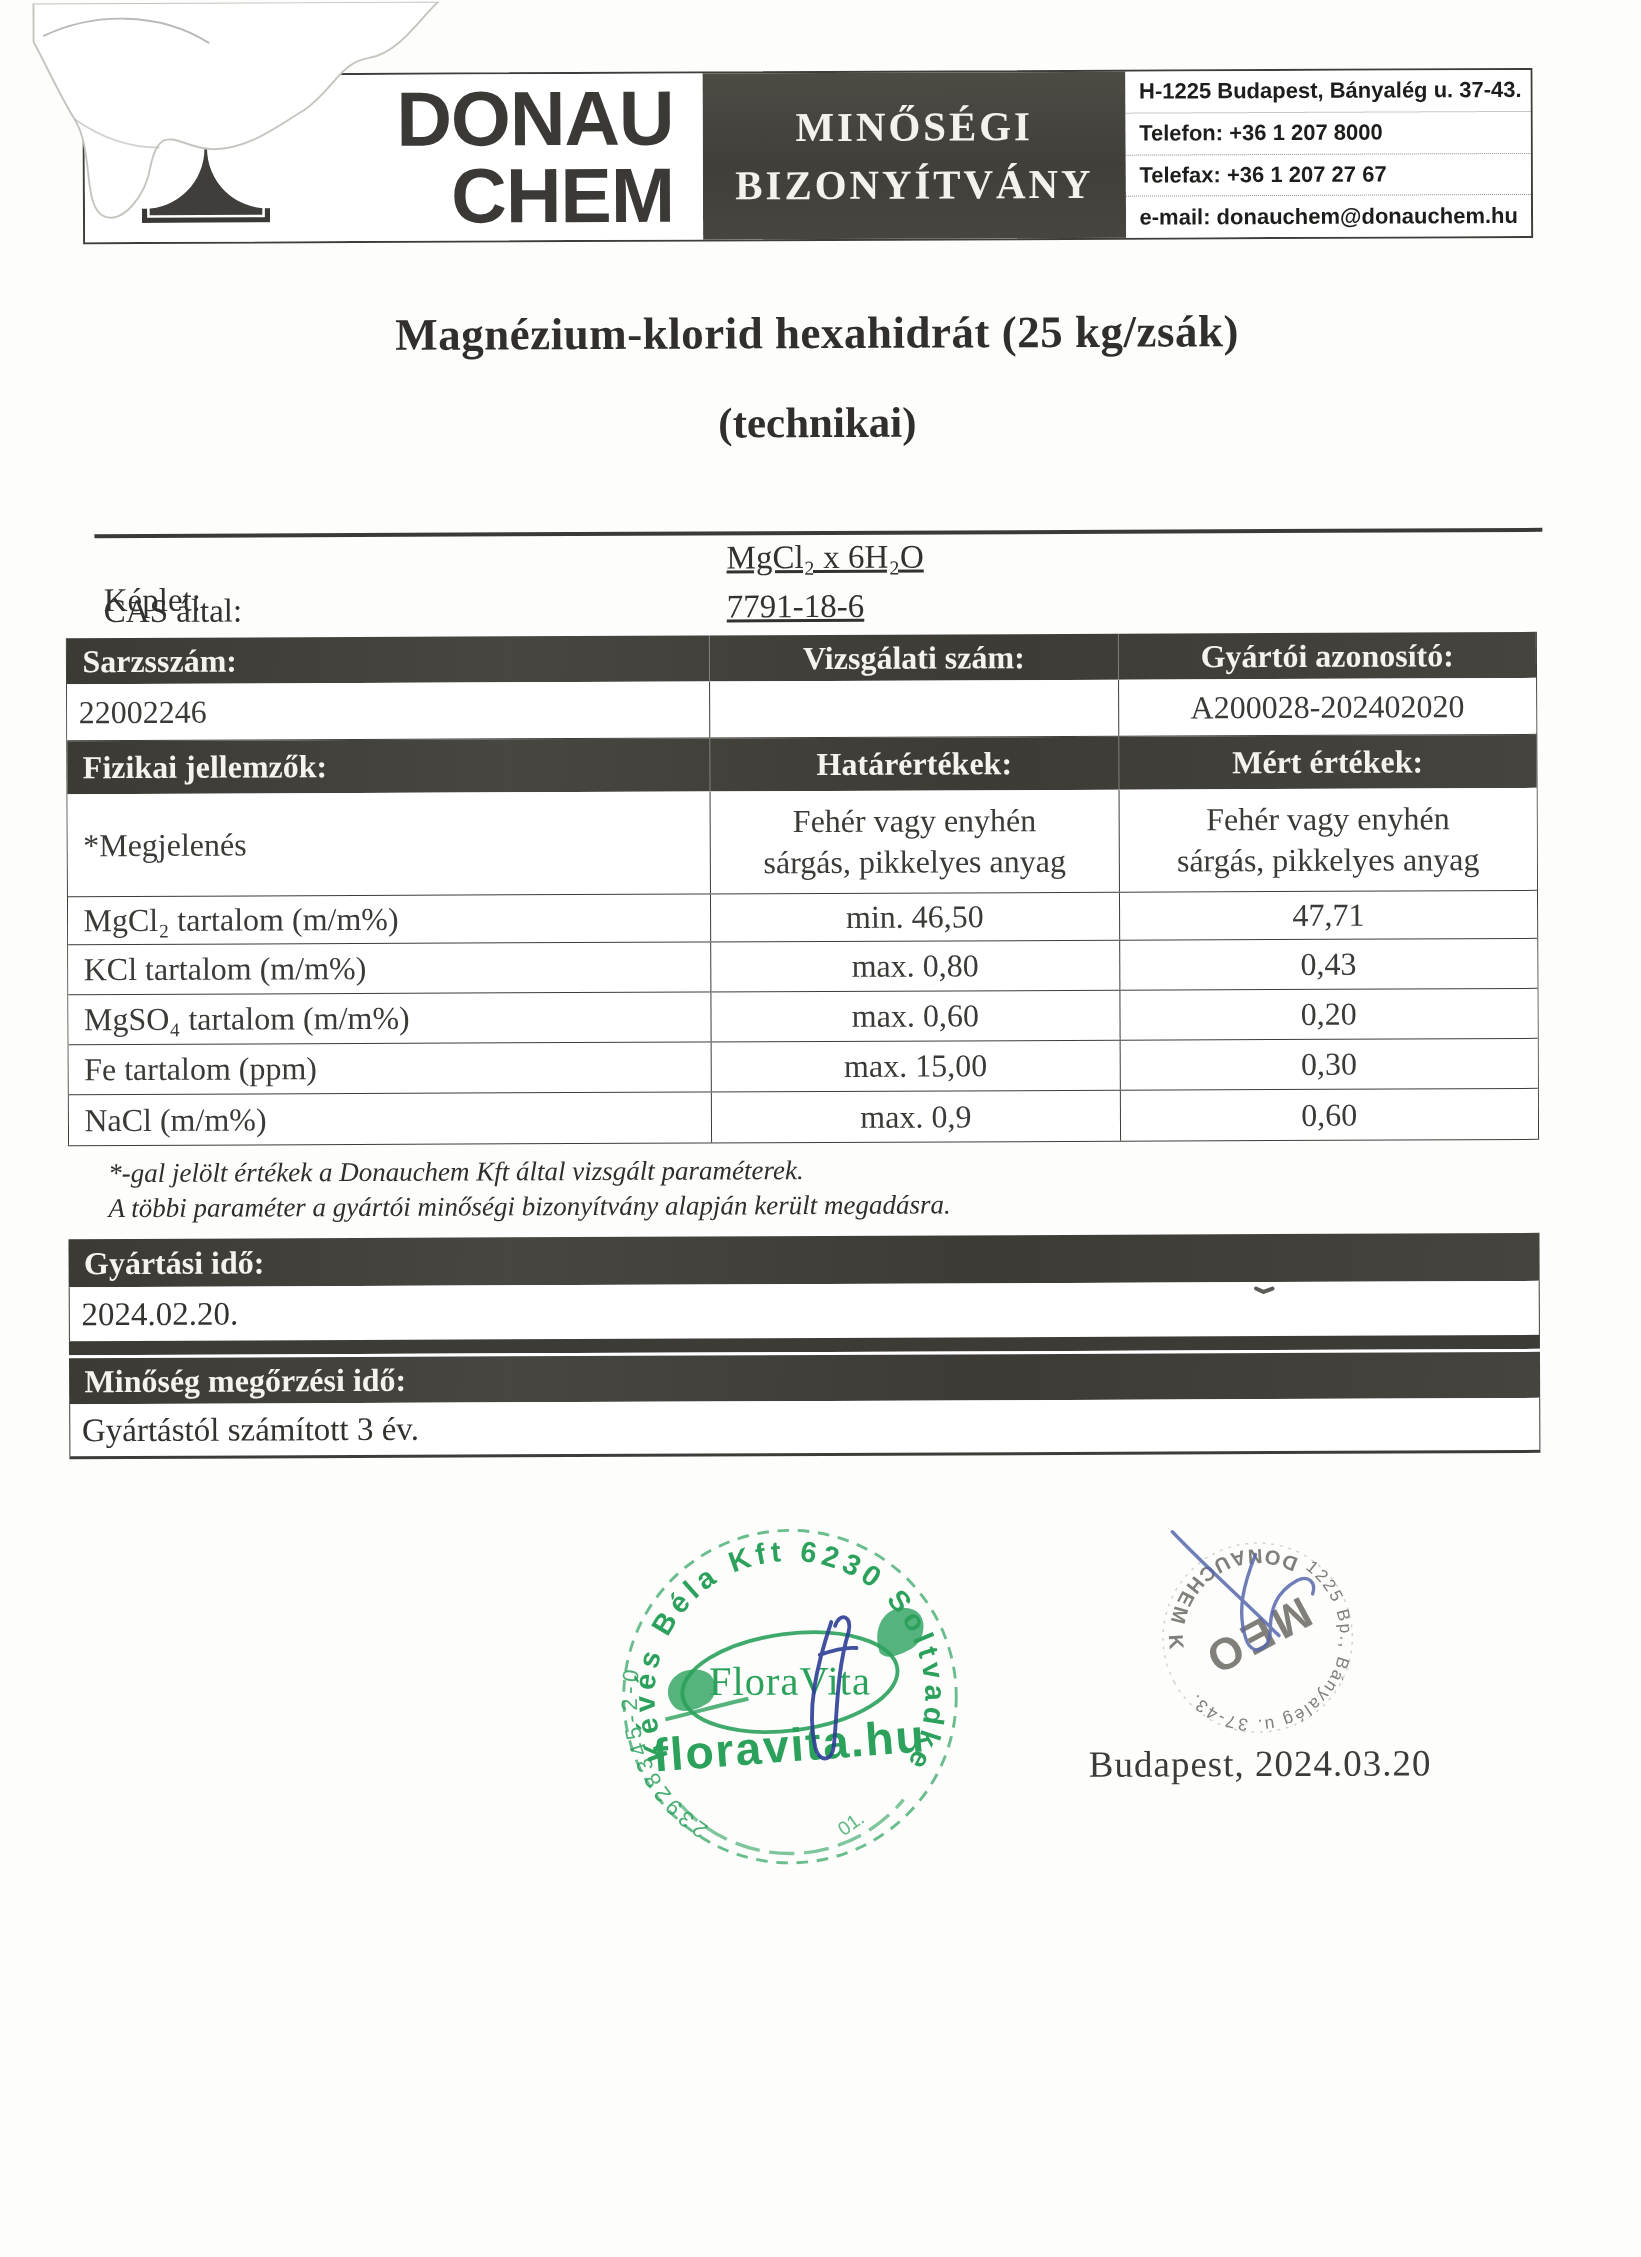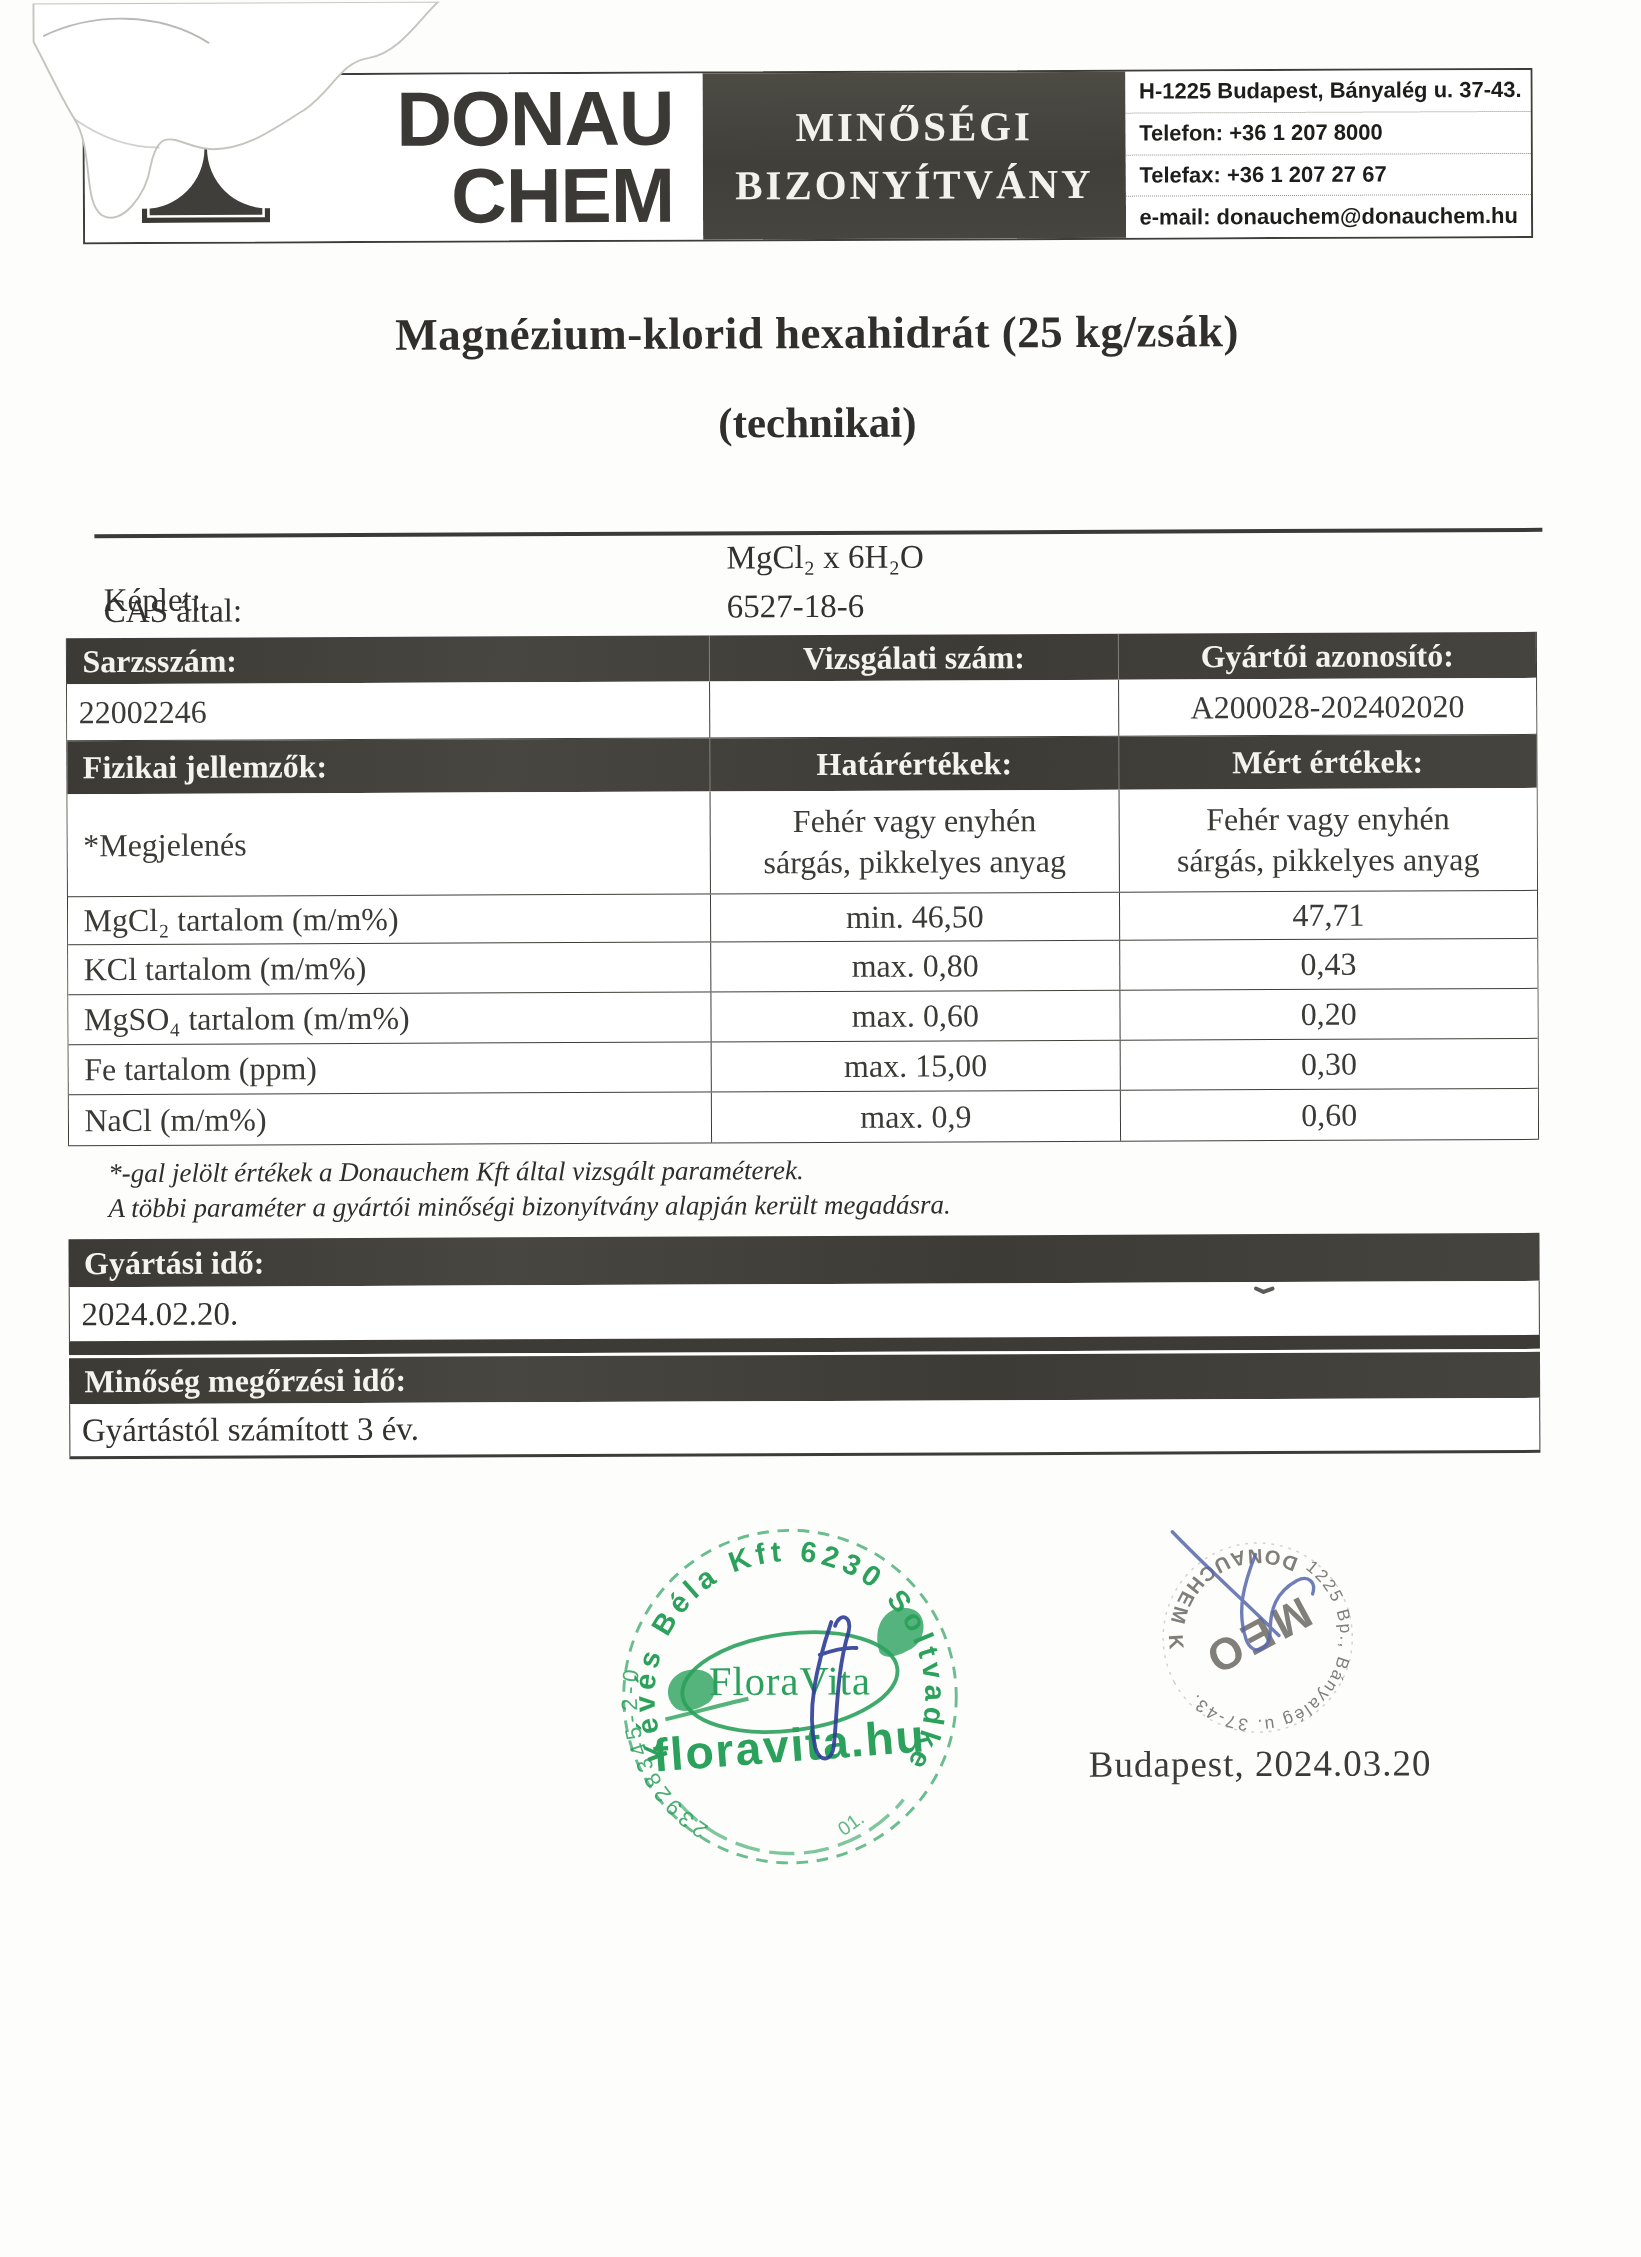--- a/index.html
+++ b/index.html
@@ -27,21 +27,21 @@
   .contact-row:last-child { border-bottom:none; }
 
   
   .doc-title { position:absolute; left:0; width:1641px; text-align:center; font-weight:bold; color:#302f2b; }
   .doc-title.l1 { top:307px; font-size:45px; letter-spacing:0.5px; }
   .doc-title.l2 { top:398px; font-size:43px; }
 
   .hr-line { position:absolute; left:97px; top:531px; width:1448px; height:3.9px; background:#3a3a36; }
 
   .id-label { position:absolute; left:106px; font-size:33px; color:#33322f; }
-  .id-value { position:absolute; left:729px; font-size:33px; color:#33322f; }
+  .id-value { position:absolute; left:729px; font-size:33px; color:#33322f;text-decoration:underline; }
 
   
   .spec-table { position:absolute; left:68px; top:635px; width:1471px;
     border-left:1.9px solid #3c3c38; border-right:1.9px solid #3c3c38; }
   .trow { display:flex; width:100%; }
   .trow.bordered { border-top:1.9px solid #3c3c38; }
   .dark-bar { background:linear-gradient(92deg,#3b3a35,#474640 30%,#3c3b36 62%,#45443e);
     color:#f4f3ee; font-weight:bold; font-size:32px; }
   .cell { display:flex; align-items:center; }
   .c1 { width:643px; padding-left:15.4px; }
@@ -109,21 +109,21 @@
   </div>
 
   <div class="doc-title l1">Magnézium-klorid hexahidrát (25 kg/zsák)</div>
   <div class="doc-title l2">(technikai)</div>
 
   <div class="hr-line"></div>
 
   <div class="id-label" style="top:543px;margin-top:36px;">Képlet:</div>
   <div class="id-value" style="top:539px;">MgCl₂ x 6H₂O</div>
   <div class="id-label" style="top:590px;">CAS által:</div>
-  <div class="id-value" style="top:588px;">6527-18-6</div>
+  <div class="id-value" style="top:588px;">7791-18-6</div>
 
   <div class="spec-table">
 
     <div class="trow dark-bar" style="height:46px;">
       <div class="cell c1">Sarzsszám:</div>
       <div class="cell c2">Vizsgálati szám:</div>
       <div class="cell c3">Gyártói azonosító:</div>
     </div>
 
     <div class="trow valrow" style="height:56px;">

